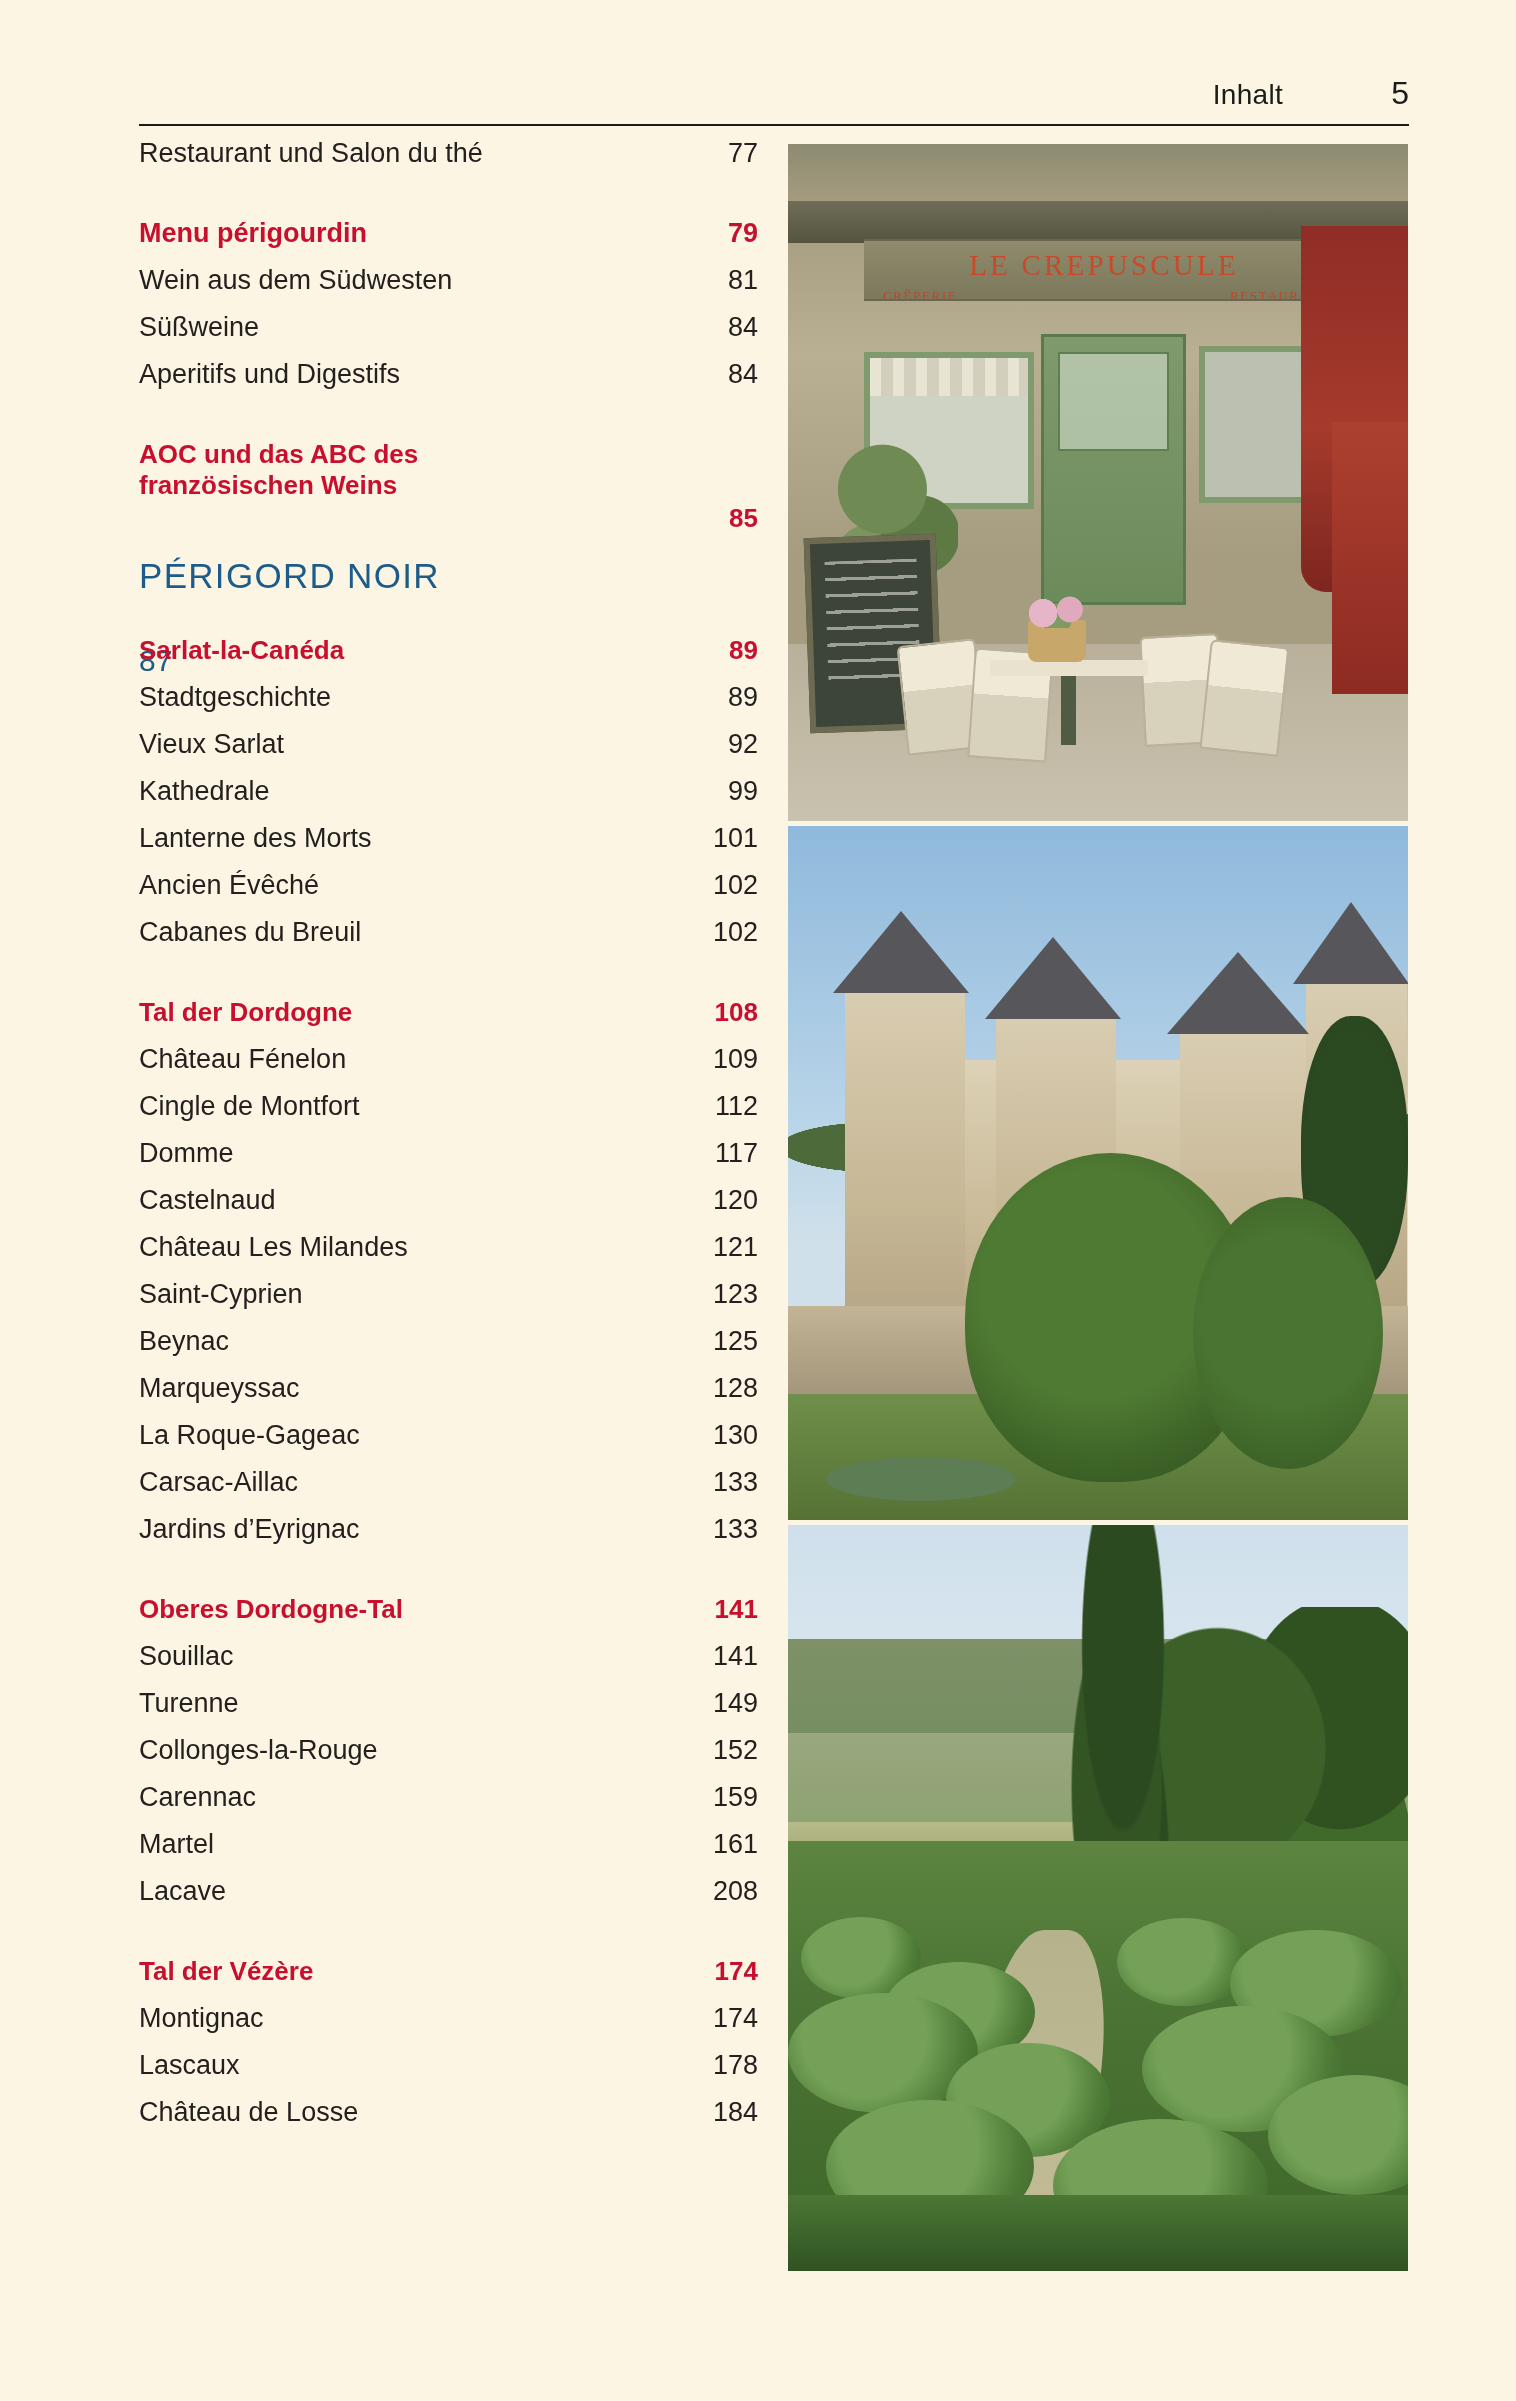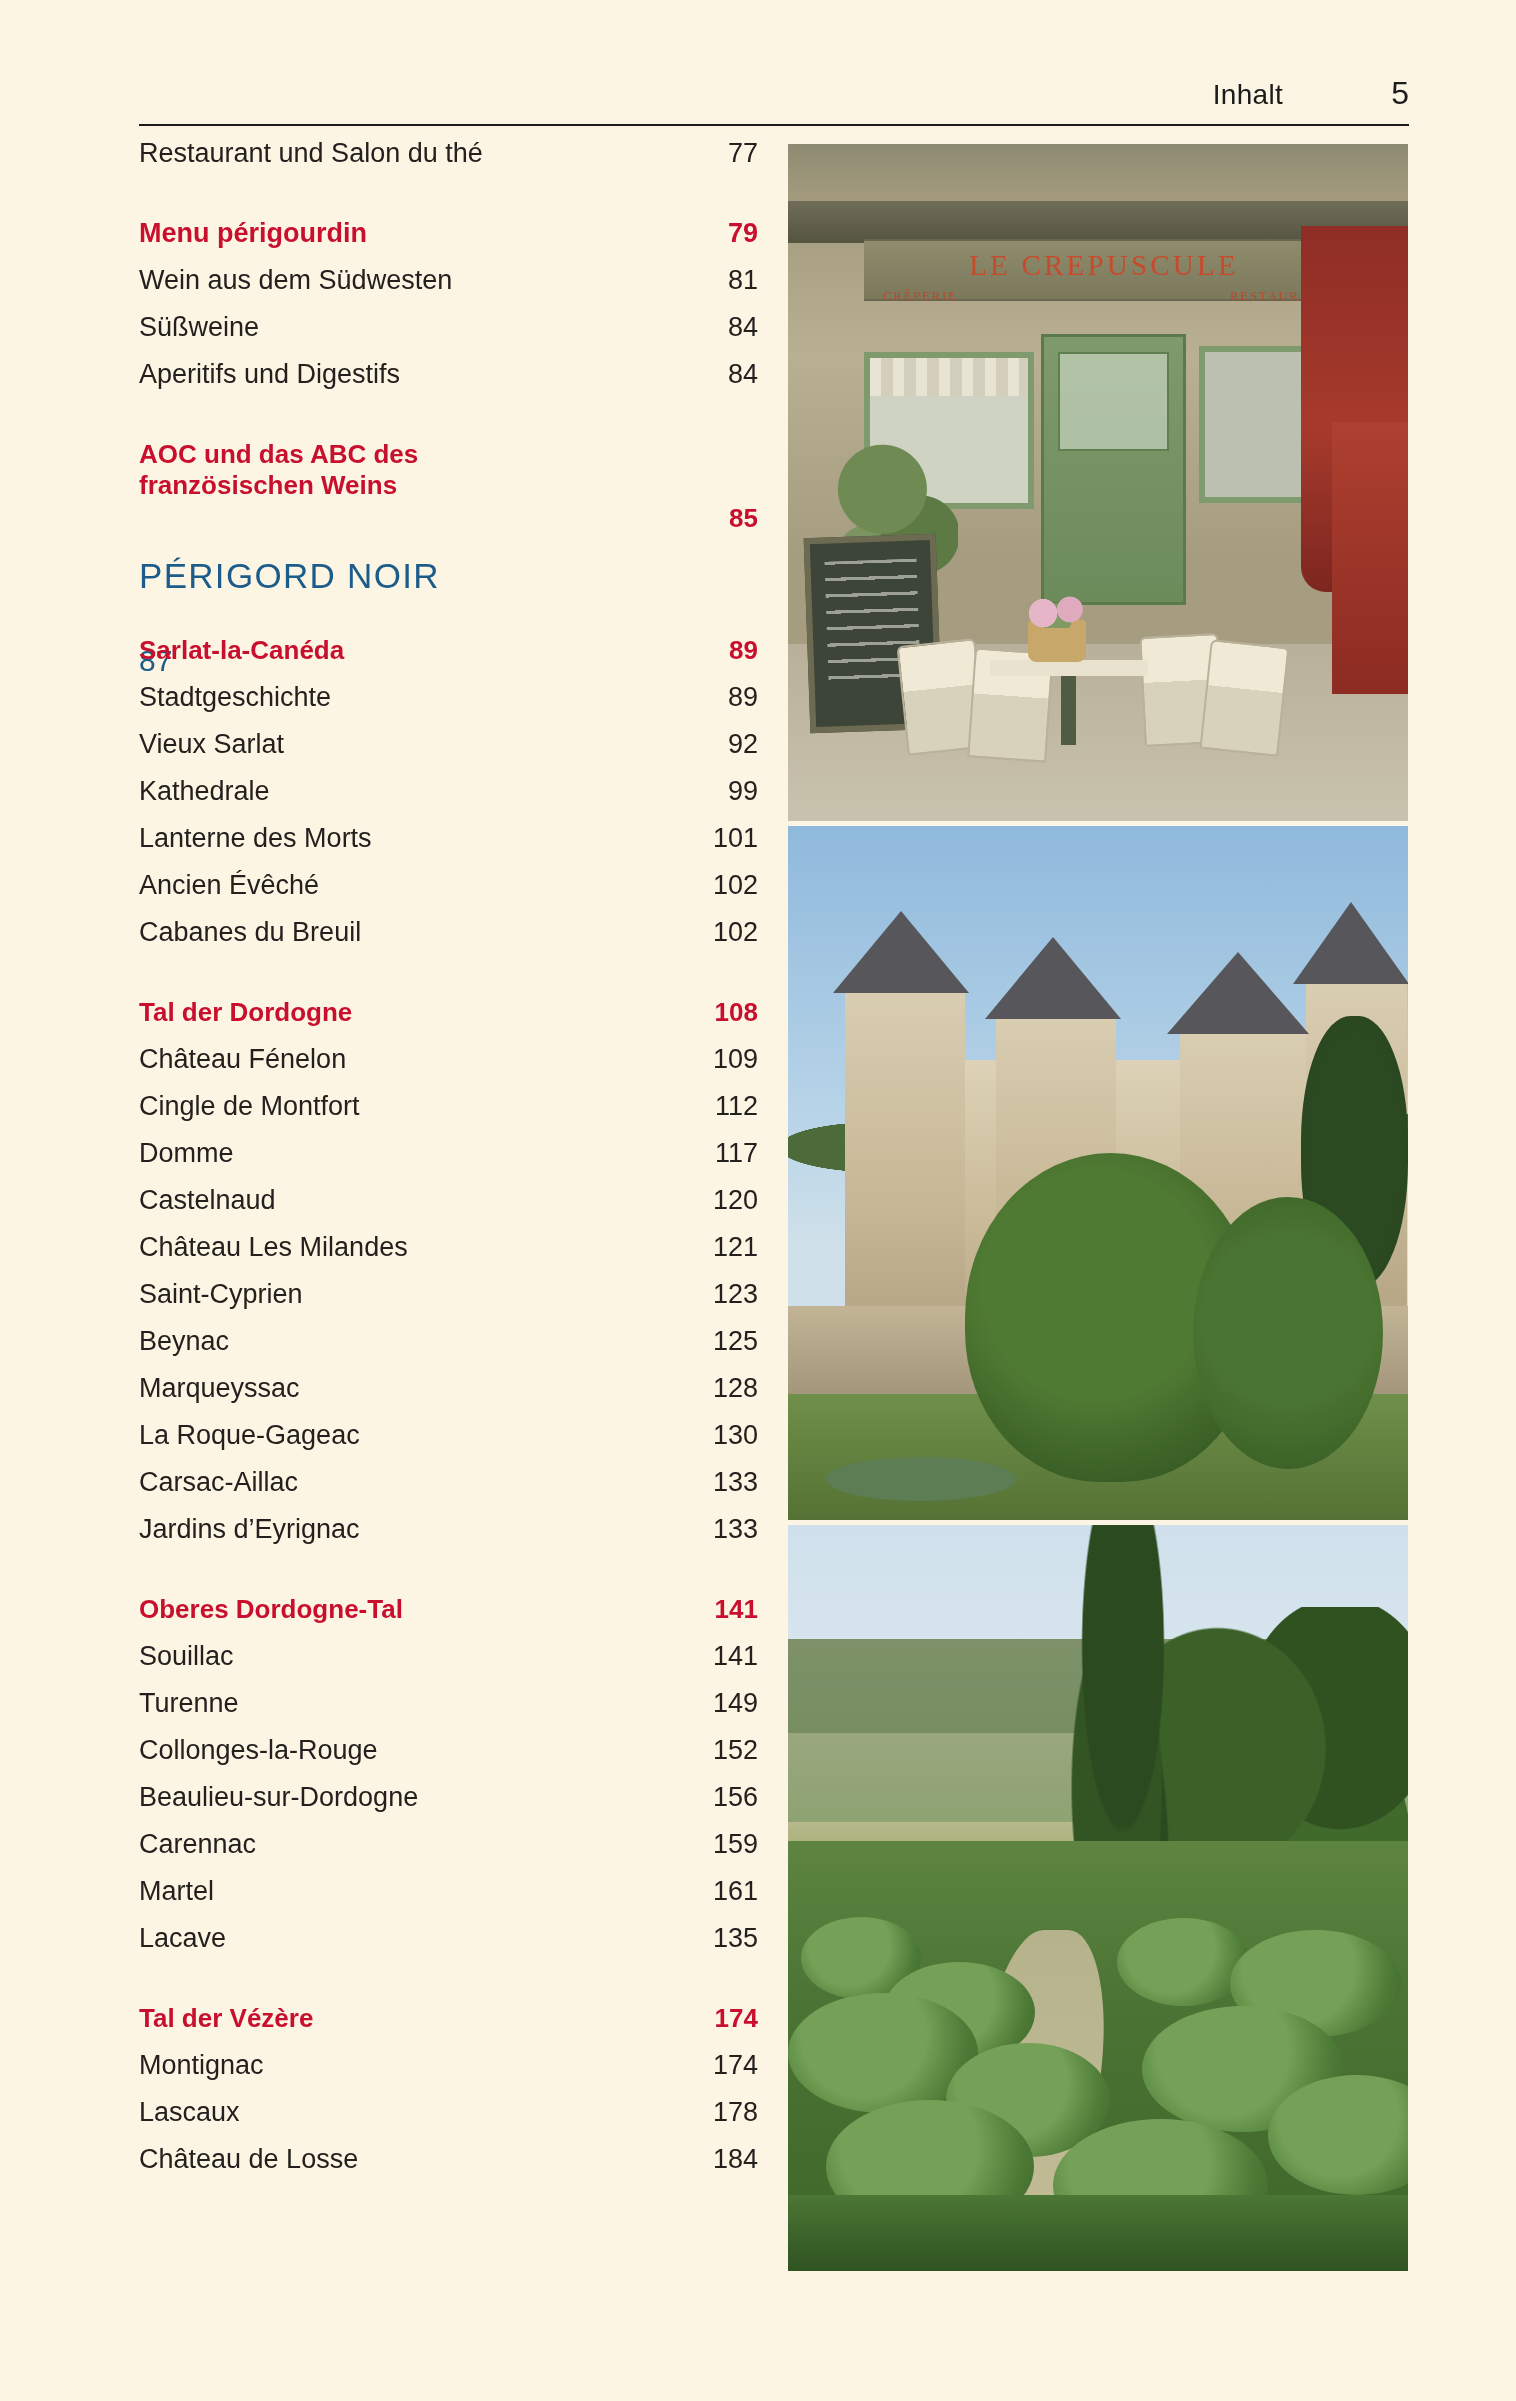--- a/index.html
+++ b/index.html
@@ -499,34 +499,30 @@
       </div>
       <div class="toc-row">
         <span class="toc-label">Turenne</span>
         <span class="toc-page">149</span>
       </div>
       <div class="toc-row">
         <span class="toc-label">Collonges-la-Rouge</span>
         <span class="toc-page">152</span>
       </div>
       <div class="toc-row">
-        <span class="toc-label">Beaulieu-sur-Dordogne</span>
-        <span class="toc-page">156</span>
-      </div>
-      <div class="toc-row">
         <span class="toc-label">Carennac</span>
         <span class="toc-page">159</span>
       </div>
       <div class="toc-row">
         <span class="toc-label">Martel</span>
         <span class="toc-page">161</span>
       </div>
       <div class="toc-row">
         <span class="toc-label">Lacave</span>
-        <span class="toc-page">135</span>
+        <span class="toc-page">208</span>
       </div>
       <div class="spacer-md"></div>
       <div class="toc-row lvl-red2">
         <span class="toc-label">Tal der Vézère</span>
         <span class="toc-page">174</span>
       </div>
       <div class="toc-row">
         <span class="toc-label">Montignac</span>
         <span class="toc-page">174</span>
       </div>

